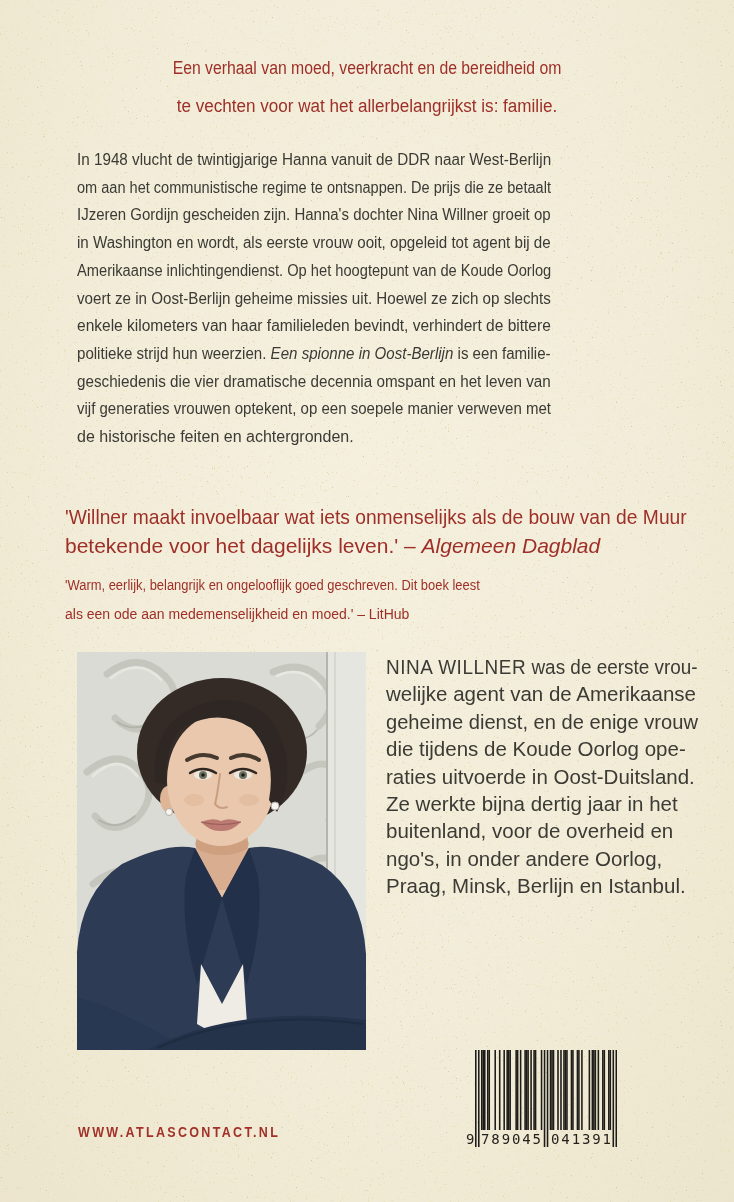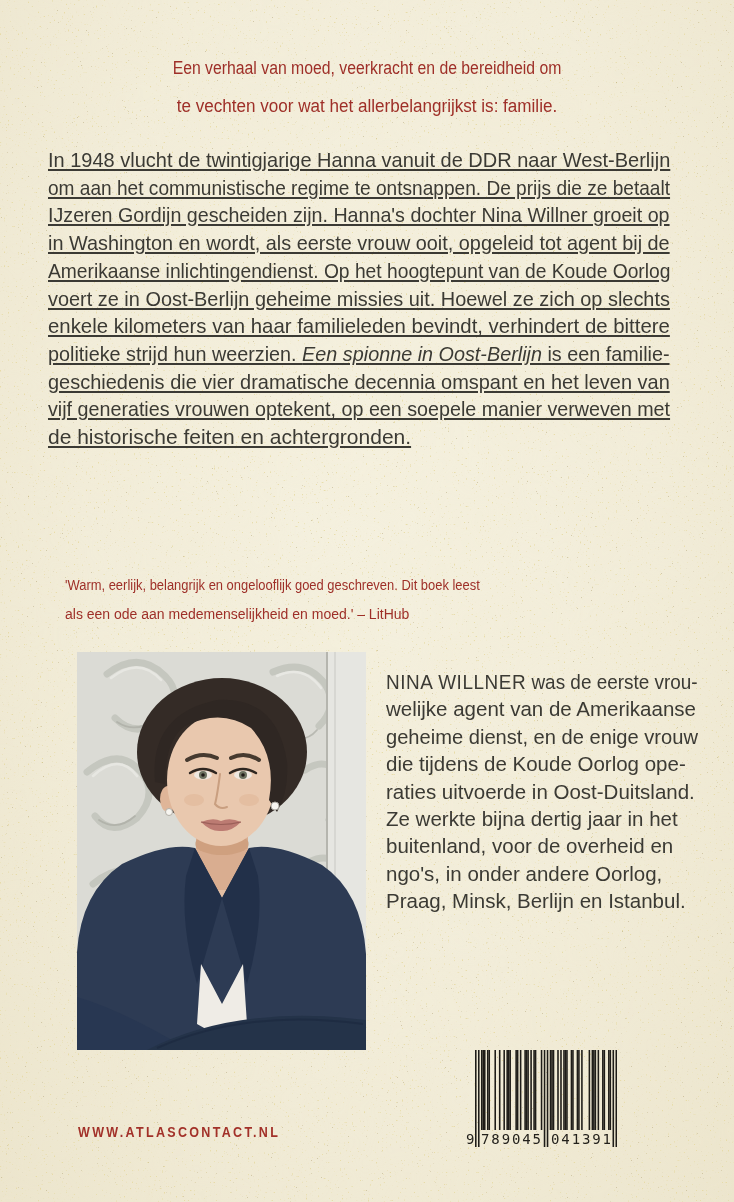--- a/index.html
+++ b/index.html
@@ -13,25 +13,25 @@
     color:#3b3a34;
   }
   .noise{position:absolute;left:0;top:0;z-index:1;pointer-events:none;}
   .layer{position:absolute;z-index:2;}
   .tline{display:block;white-space:nowrap;transform-origin:0 50%;}
   .tline .it{font-style:italic;}
   .tline .caps{letter-spacing:0.6px;}
   #tagline{left:57px;top:49px;width:620px;text-align:center;
     color:#9e2f28;font-size:18px;line-height:38px;font-weight:normal;}
   #tagline .tline{transform-origin:50% 50%;}
-  #synopsis{left:48px;top:146px;width:622px;font-size:21px;line-height:27.7px;text-decoration:underline;}
+  #synopsis{left:77px;top:146px;width:622px;font-size:16px;line-height:27.7px;}
   #quote1{left:65px;top:503px;width:622px;font-size:21px;line-height:28.5px;color:#9e2f28;}
   #quote2{left:65px;top:571px;width:622px;font-size:14px;line-height:28.5px;color:#9e2f28;}
   #photo{left:77px;top:652px;width:289px;height:398px;}
-  #bio{left:386px;top:653px;width:312px;font-size:20.5px;line-height:27.4px;margin-top:15px;}
+  #bio{left:386px;top:653px;width:312px;font-size:20.5px;line-height:27.4px;}
   #website{left:78px;top:1124px;width:202px;color:#a23129;font-weight:bold;
     font-size:14px;letter-spacing:2.6px;}
   #barcode{left:466px;top:1050px;width:160px;height:98px;}
   #barcode svg{position:absolute;left:9px;top:0;}
   .bc-digit,.bc-group{position:absolute;top:80px;height:18px;
     font-family:"DejaVu Sans Mono", monospace;font-size:14px;color:#23211c;line-height:18px;}
   .bc-group{display:flex;justify-content:space-between;}
   #bc-nine{left:0;}
   #bc-g1{left:15px;width:60px;}
   #bc-g2{left:85px;width:60px;}
@@ -73,20 +73,24 @@
       <div class="tline fit" style="transform: scaleX(0.945289);"><span>in Washington en wordt, als eerste vrouw ooit, opgeleid tot agent bij de</span></div>
       <div class="tline fit" style="transform: scaleX(0.916053);"><span>Amerikaanse inlichtingendienst. Op het hoogtepunt van de Koude Oorlog</span></div>
       <div class="tline fit" style="transform: scaleX(0.948171);"><span>voert ze in Oost-Berlijn geheime missies uit. Hoewel ze zich op slechts</span></div>
       <div class="tline fit" style="transform: scaleX(0.970359);"><span>enkele kilometers van haar familieleden bevindt, verhindert de bittere</span></div>
       <div class="tline fit" style="transform: scaleX(0.942424);"><span>politieke strijd hun weerzien. </span><span class="it">Een spionne in Oost-Berlijn</span><span> is een familie-</span></div>
       <div class="tline fit" style="transform: scaleX(0.95107);"><span>geschiedenis die vier dramatische decennia omspant en het leven van</span></div>
       <div class="tline fit" style="transform: scaleX(0.93816);"><span>vijf generaties vrouwen optekent, op een soepele manier verweven met</span></div>
       <div class="tline fit"><span>de historische feiten en achtergronden.</span></div>
     </div>
 
+  <div class="layer" id="quote1">
+      <div class="tline fit" style="transform: scaleX(0.916053);"><span>'Willner maakt invoelbaar wat iets onmenselijks als de bouw van de Muur</span></div>
+      <div class="tline fit"><span>betekende voor het dagelijks leven.' – </span><span class="it">Algemeen Dagblad</span></div>
+    </div>
   <div class="layer" id="quote2">
       <div class="tline fit" style="transform: scaleX(0.92422);"><span>'Warm, eerlijk, belangrijk en ongelooflijk goed geschreven. Dit boek leest</span></div>
       <div class="tline fit"><span>als een ode aan medemenselijkheid en moed.' – LitHub</span></div>
     </div>
 
   <svg class="layer" id="photo" viewBox="0 0 289 398">
     <rect width="289" height="398" fill="#dbdbd5"></rect>
 
     <g fill="none" stroke="#c2c4bc" stroke-width="7" opacity="0.85" stroke-linecap="round">
       <path d="M30,22 Q62,-2 88,24 Q108,44 86,66 Q60,88 38,66"></path>

